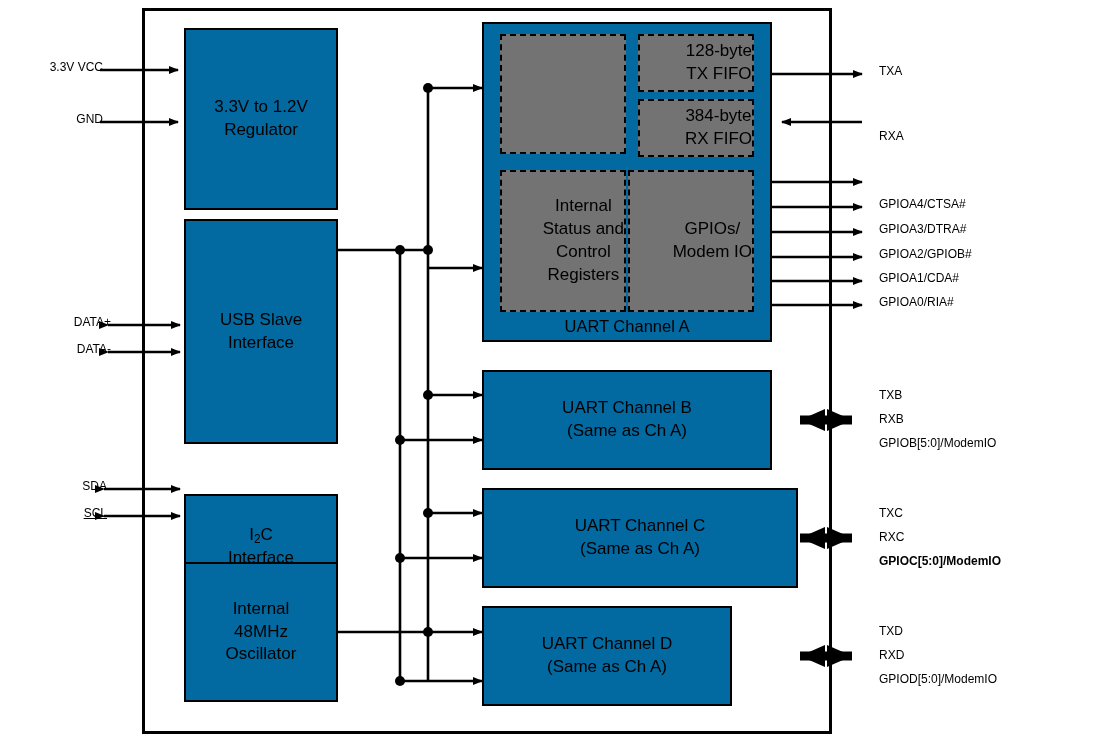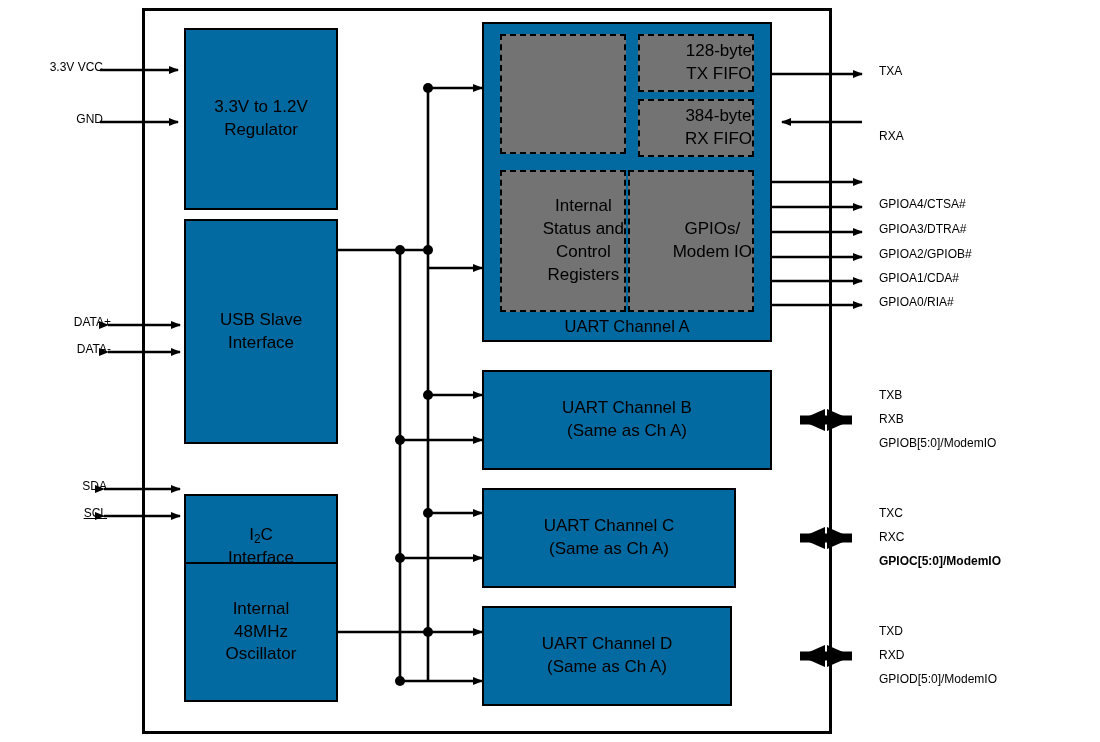--- a/index.html
+++ b/index.html
@@ -208,21 +208,21 @@
 
   <div class="caption" style="left:482px; top:317px; width:290px;">
     <span>UART Channel A</span>
   </div>
 
   <div class="box" style="left:482px; top:370px; width:290px; height:100px;">
     <div class="box-label">UART Channel B
 (Same as Ch A)</div>
   </div>
 
-  <div class="box" style="left:482px; top:488px; width:254px; height:100px;">
+  <div class="box" style="left:482px; top:488px; width:316px; height:100px;">
     <div class="box-label">UART Channel C
 (Same as Ch A)</div>
   </div>
 
   <div class="box" style="left:482px; top:606px; width:250px; height:100px;">
     <div class="box-label">UART Channel D
 (Same as Ch A)</div>
   </div>
 
   <div class="pinlabel left" style="left:0px; top:60px; width:96px;">

